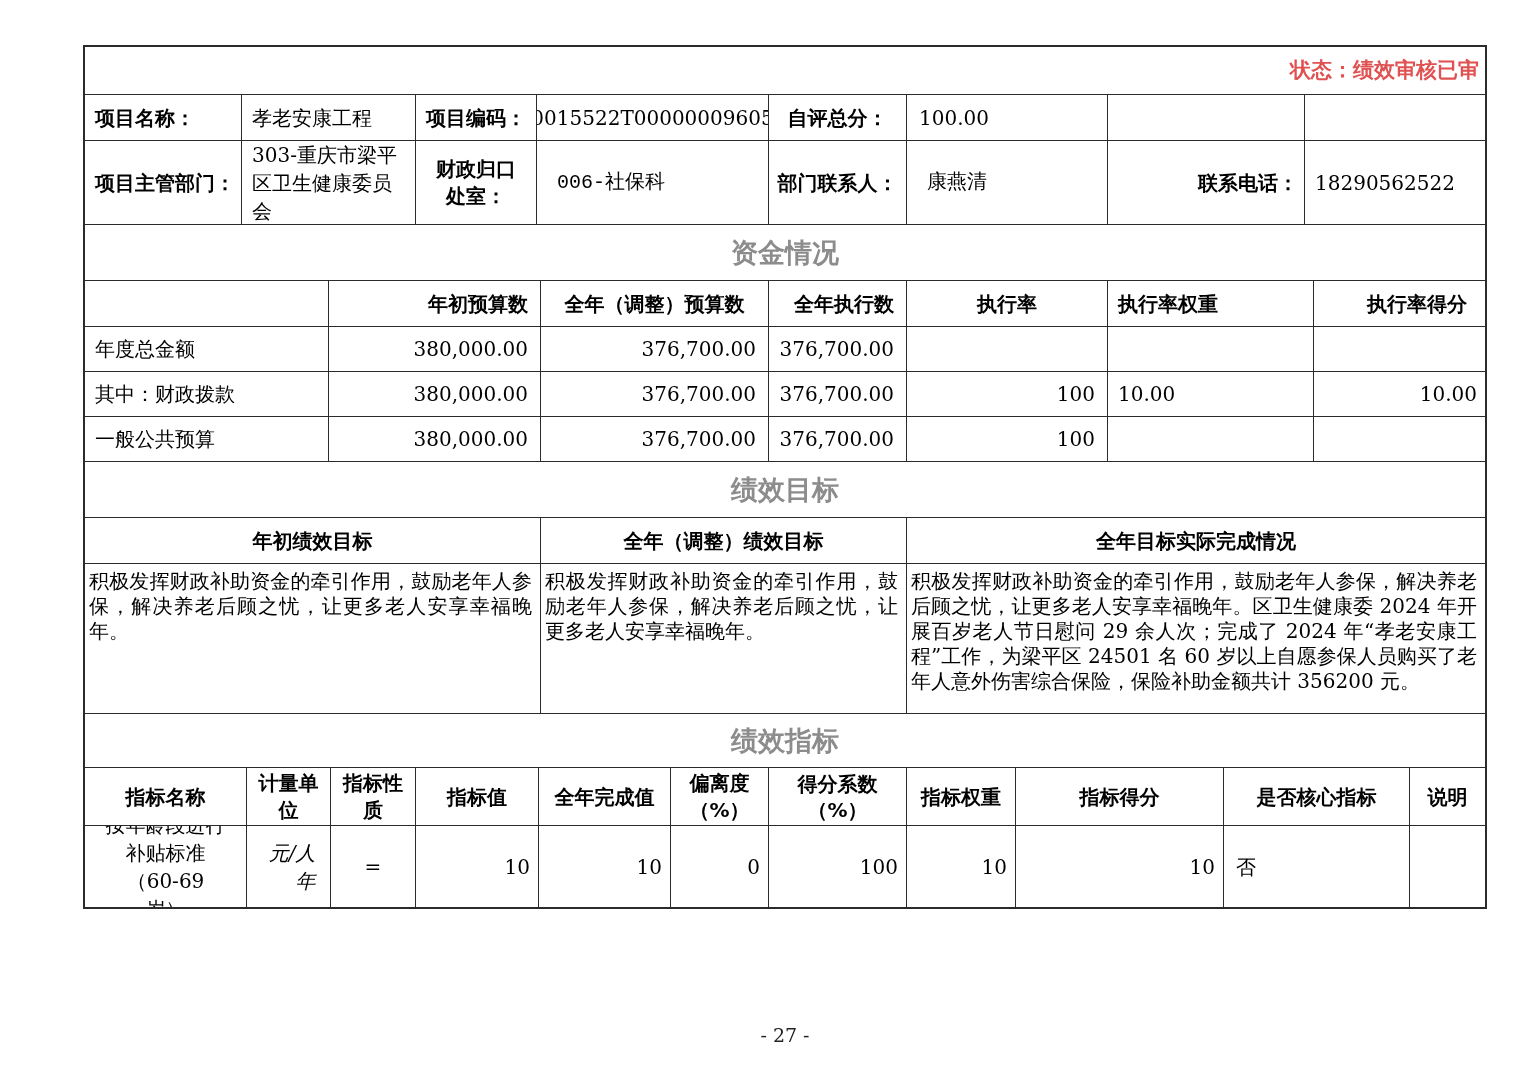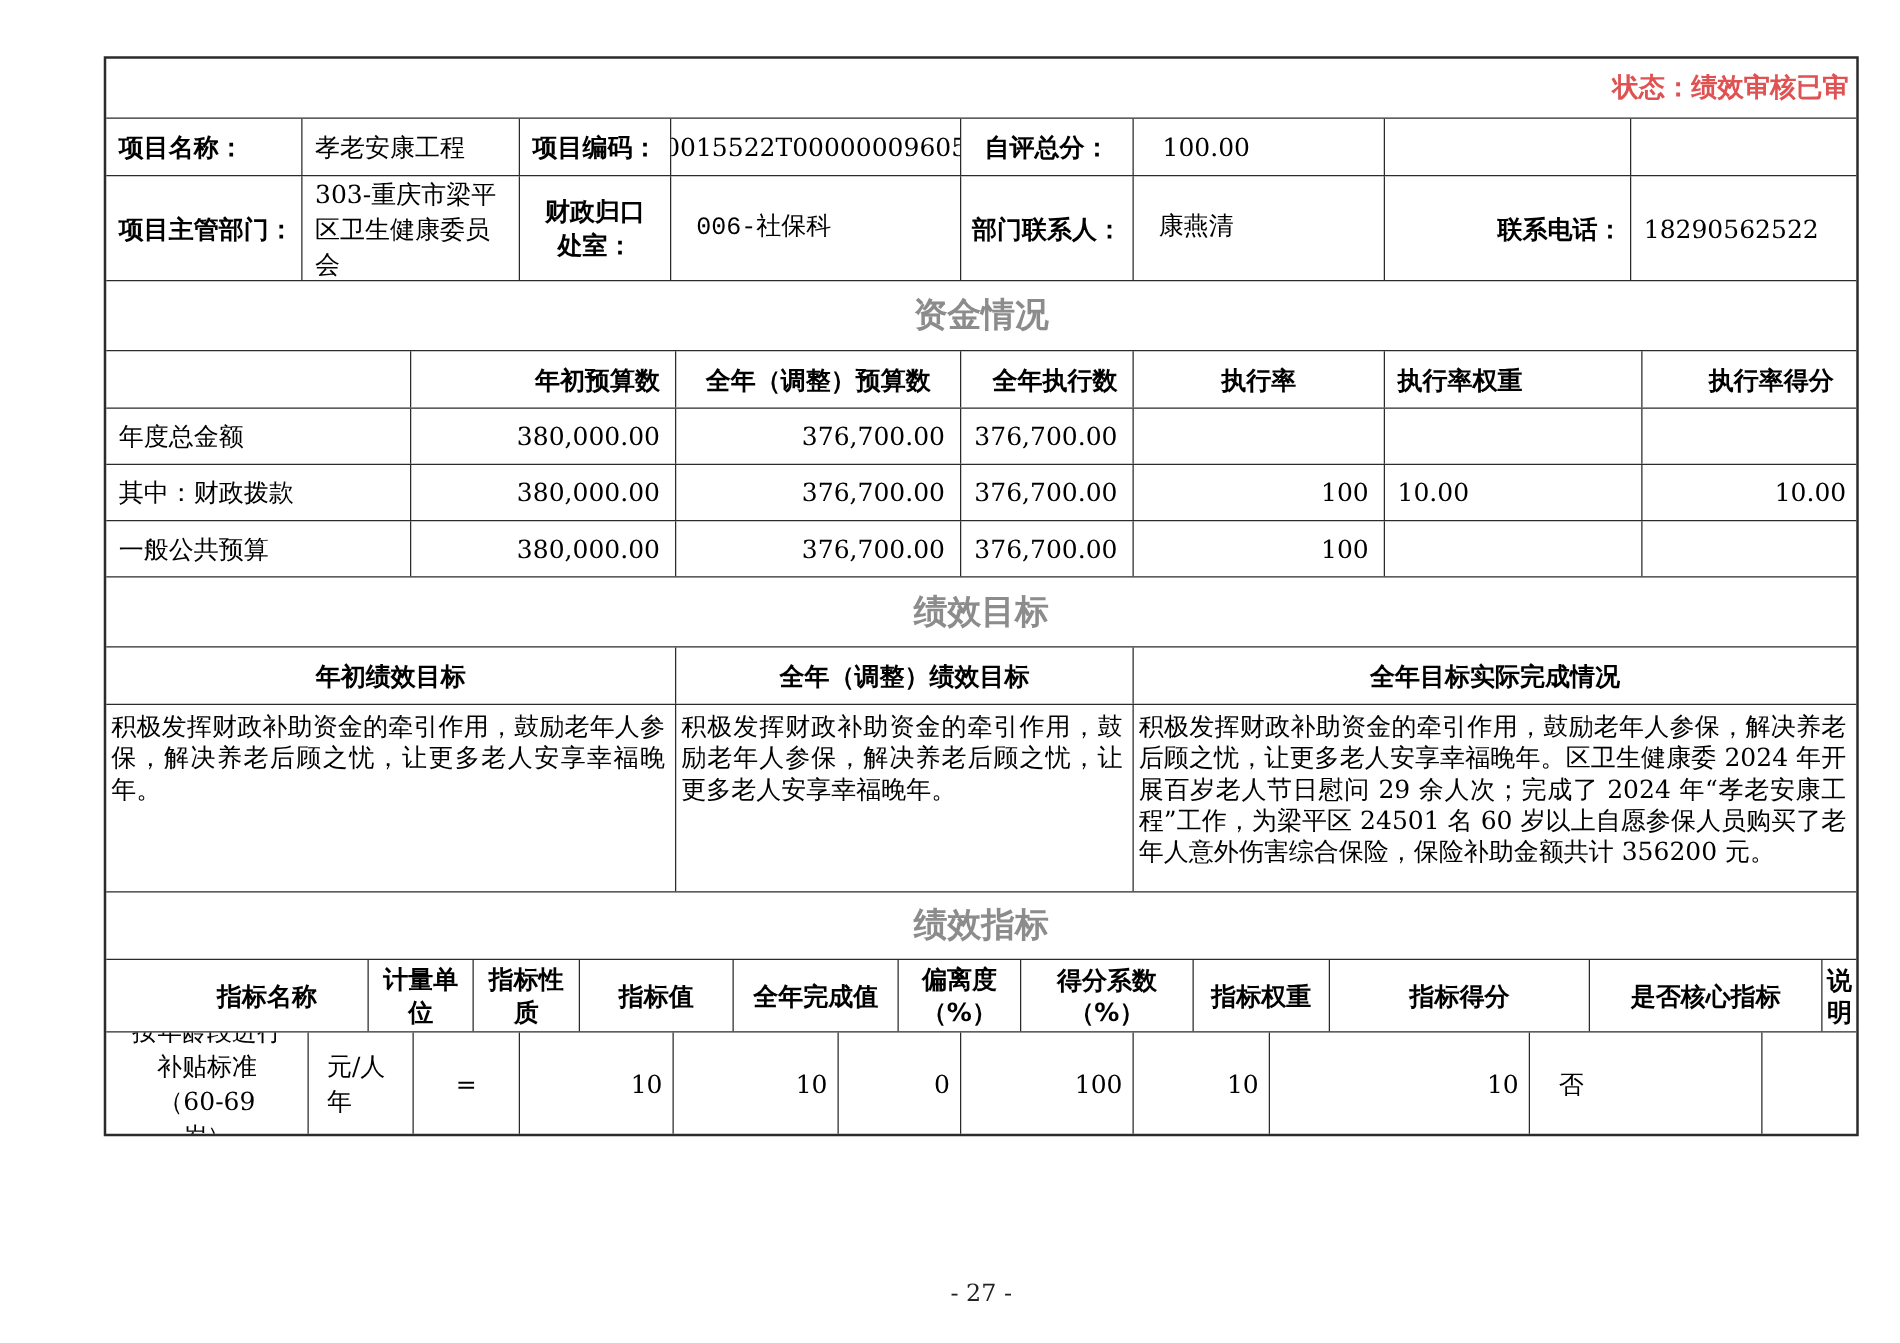--- a/index.html
+++ b/index.html
@@ -29,52 +29,52 @@
   .h-title   { height:90px; }
   .h-status  { height:47px; }
   .h-info1   { height:46px; }
   .h-info2   { height:84px; }
   .h-section { height:56px; }
   .h-fhead   { height:46px; }
   .h-frow    { height:45px; }
   .h-ghead   { height:46px; }
   .h-gbody   { height:150px; }
   .h-isect   { height:54px; }
-  .h-ihead   { height:58px;padding-left:48px; }
+  .h-ihead   { height:58px; }
   .h-irow    { height:82px; }
 
   
   .info-grid    { grid-template-columns:156px 174px 121px 232px 138px 201px 197px 1fr; }
   .funding-grid { grid-template-columns:243px 212px 228px 138px 201px 206px 1fr; }
   .goals-grid   { grid-template-columns:455px 366px 1fr; }
   .ind-grid     { grid-template-columns:161px 84px 85px 123px 132px 98px 138px 109px 208px 186px 1fr; }
 
   
   .al { justify-content:flex-start; text-align:left; }
   .ac { justify-content:center; text-align:center; }
   .ar { justify-content:flex-end; text-align:left; }
   .top { align-items:flex-start; }
   .pl10 { padding-left:10px; }  .pl26 { padding-left:20px;font-family:Liberation Mono, monospace; }
-  .pl32 { padding-left:23px; }  .pr8  { padding-right:8px; }
+  .pl32 { padding-left:12px; }  .pr8  { padding-right:8px; }
   .pr12 { padding-right:12px; } .pr18 { padding-right:18px; }
   .pr6  { padding-right:6px; }
 
   
   .hei { font-family:"DejaVu Sans","Liberation Sans",sans-serif; font-weight:bold; }
   .title-text  { font-size:36px; letter-spacing:1px; }
   .status-text { color:#e05252; font-size:21px; }
   .section-text{ color:#8c8c8c; font-size:27px; }
   .hdr { font-size:20px; }
   .wrap2 { line-height:29px; }
   .goal-cell {
     text-align:justify; line-height:25px;
     padding:5px 8px 4px 4px; display:block;
   }
   .name-span { display:inline-block; max-width:122px; line-height:28px; }
-  .unit-span { display:inline-block; max-width:54px;  line-height:28px; text-align:left; }
+  .unit-span { display:inline-block; max-width:54px;  line-height:28px; text-align:right;font-style:italic; }
   .hdr2-span { display:inline-block; max-width:84px;  line-height:27px; text-align:center; }
   .hdr2b-span{ display:inline-block; max-width:66px;  line-height:27px; text-align:center; }
   .addr-span { display:inline-block; max-width:158px; line-height:28px; }
 
   .footer {
     position:absolute; left:83px; top:1024px; width:1404px;
     text-align:center; font-size:19px; color:#222;
   }
 </style>
 </head>

